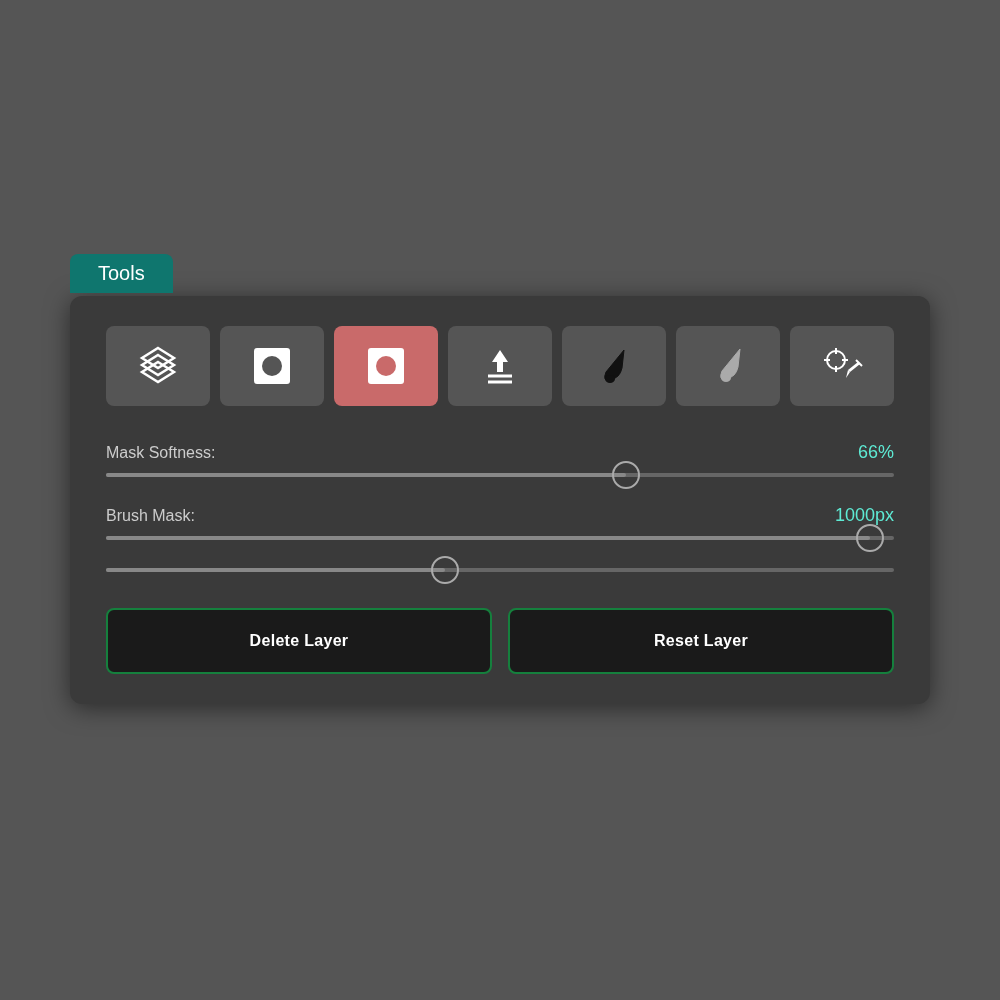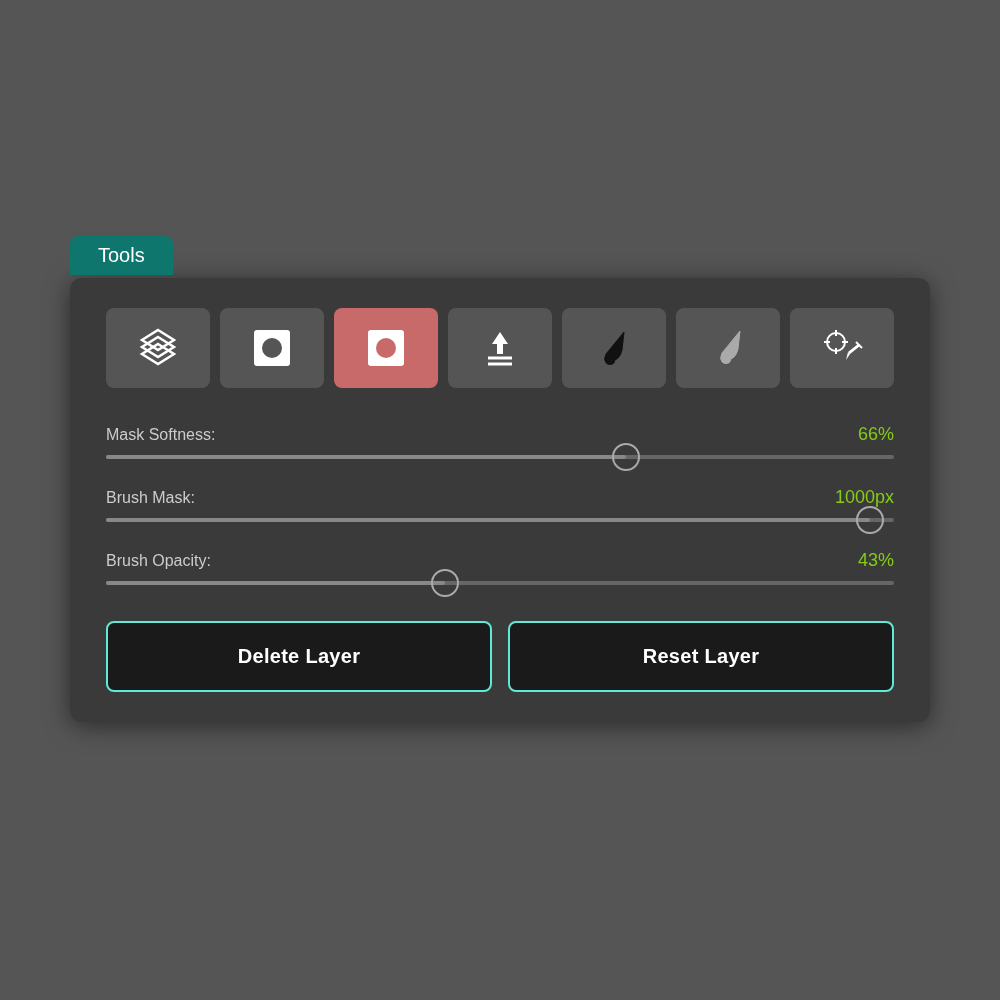--- a/index.html
+++ b/index.html
@@ -78,21 +78,21 @@
       margin-bottom: 10px;
     }
 
     .slider-label {
       color: #ccc;
       font-size: 16px;
       text-align: center;
     }
 
     .slider-value {
-      color: #84cc16;
+      color: #5eead4;
       font-size: 18px;
     }
 
     .slider-track {
       position: relative;
       height: 4px;
       background: #666;
       border-radius: 2px;
       margin: 6px 0;
     }
@@ -119,24 +119,24 @@
     .bottom-row {
       display: flex;
       gap: 16px;
       margin-top: 36px;
     }
 
     .action-btn {
       flex: 1;
       padding: 22px 10px;
       background: #1a1a1a;
-      border: 2px solid #5eead4;
+      border: 2px solid #15803d;
       border-radius: 8px;
       color: #fff;
-      font-size: 20px;
+      font-size: 16px;
       font-weight: 700;
       cursor: pointer;
       letter-spacing: 0.3px;
     }
   </style>
 </head>
 <body>
 
 <div class="panel-wrapper">
   <div class="tab">Tools</div>
@@ -223,24 +223,20 @@
         <span class="slider-label">Brush Mask:</span>
         <span class="slider-value">1000px</span>
       </div>
       <div class="slider-track">
         <div class="slider-fill" style="width: 97%"></div>
         <div class="slider-thumb" style="left: 97%"></div>
       </div>
     </div>
 
     <div class="slider-section">
-      <div class="slider-header">
-        <span class="slider-label">Brush Opacity:</span>
-        <span class="slider-value">43%</span>
-      </div>
       <div class="slider-track">
         <div class="slider-fill" style="width: 43%"></div>
         <div class="slider-thumb" style="left: 43%"></div>
       </div>
     </div>
 
     <div class="bottom-row">
       <button class="action-btn">Delete Layer</button>
       <button class="action-btn">Reset Layer</button>
     </div>

